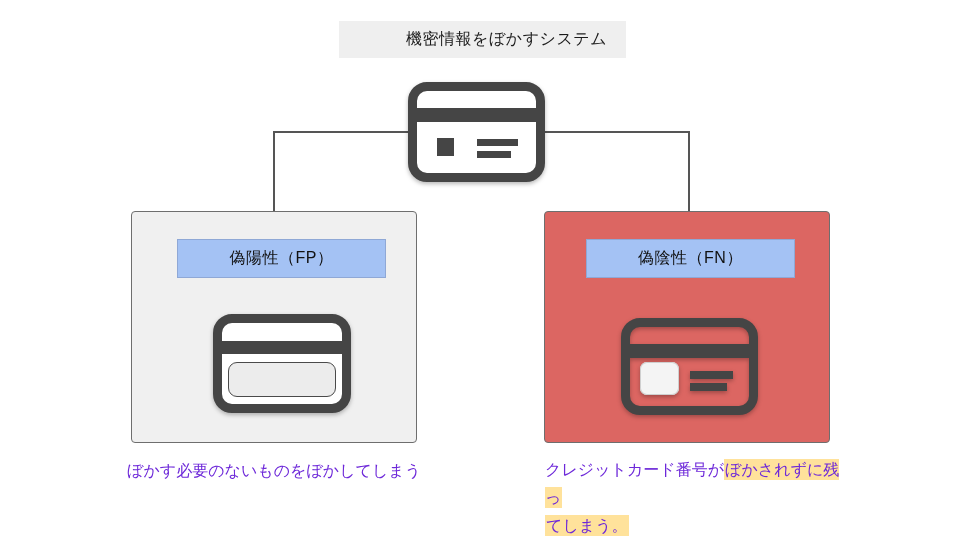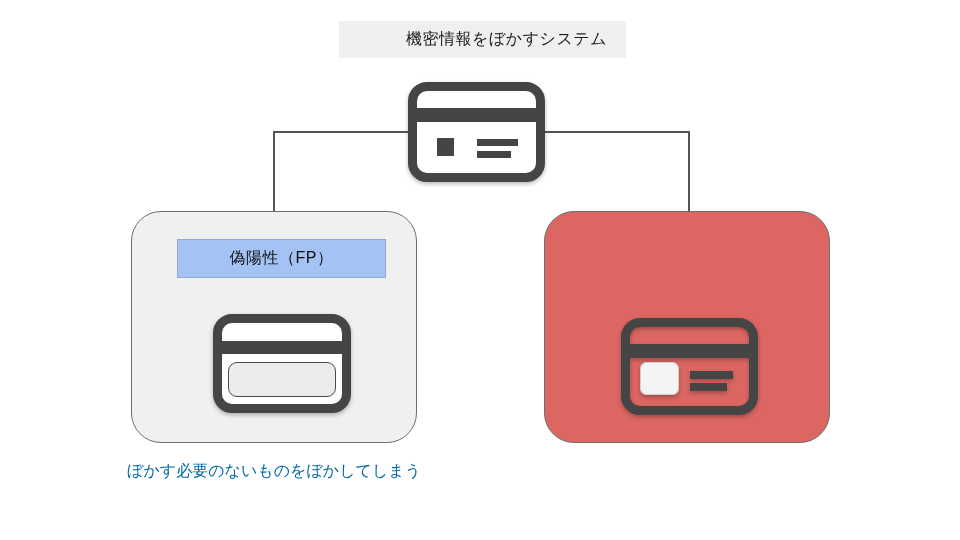--- a/index.html
+++ b/index.html
@@ -26,21 +26,21 @@
   .card .cline{position:absolute;background:#454545;}
 
   
   .card-top{left:408px;top:82px;width:137px;height:100px;background:#ffffff;}
   .card-top .stripe{top:17px;height:14px;}
   .card-top .chip{left:20px;top:47px;width:17px;height:18px;}
   .card-top .l1{left:60px;top:48px;width:41px;height:7px;}
   .card-top .l2{left:60px;top:60px;width:34px;height:7px;}
 
   
-  .branch{width:286px;height:232px;top:211px;border:1px solid #6e6e6e;border-radius:30px;}
+  .branch{width:286px;height:232px;top:211px;border:1px solid #6e6e6e;border-radius:4px;}
   .branch-left{left:131px;background:#f0f0f0;}
   .branch-right{left:544px;background:#dc6662;}
   .branch-label{top:27px;width:209px;height:39px;background:#a4c2f4;border:1px solid #8fa8d6;
     display:flex;align-items:center;justify-content:center;font-size:16px;letter-spacing:.5px;color:#111;}
   .branch-left .branch-label{left:45px;}
   .branch-right .branch-label{left:41px;}
 
   
   .card-left{left:81px;top:102px;width:138px;height:99px;background:#ffffff;}
   .card-left .stripe{top:18px;height:13px;}
@@ -49,21 +49,21 @@
 
   
   .card-right{left:76px;top:106px;width:137px;height:97px;background:transparent;}
   .card-right .stripe{top:17px;height:14px;}
   .card-right .chip-white{position:absolute;left:10px;top:35px;width:39px;height:33px;
     background:#f4f4f4;border-radius:7px;box-shadow:inset 0 0 0 1px #cfcfcf;}
   .card-right .l1{left:60px;top:44px;width:43px;height:8px;}
   .card-right .l2{left:60px;top:56px;width:37px;height:8px;}
 
   
-  .caption{font-size:16px;line-height:28px;color:#0369a1;}
+  .caption{font-size:16px;line-height:28px;color:#6d28d9;}
   .caption-left{left:111px;top:457px;width:326px;text-align:center;}
   .caption-right{left:545px;top:456px;width:310px;text-align:left;}
   .hl{background:#ffe29b;padding:2px 1px;}
 </style>
 </head>
 <body>
 
 <div class="stage">
 
   <div class="abs title-box">
@@ -85,26 +85,33 @@
     <div class="abs branch-label">
       <span>偽陽性（FP）</span>
     </div>
     <div class="abs card card-left">
       <div class="stripe"></div>
       <div class="blurbox"></div>
     </div>
   </div>
 
   <div class="abs branch branch-right">
+    <div class="abs branch-label">
+      <span>偽陰性（FN）</span>
+    </div>
     <div class="abs card card-right">
       <div class="stripe"></div>
       <div class="chip-white"></div>
       <div class="cline l1"></div>
       <div class="cline l2"></div>
     </div>
   </div>
 
   <div class="abs caption caption-left">
     <span>ぼかす必要のないものをぼかしてしまう</span>
   </div>
 
+  <div class="abs caption caption-right">
+    <div><span>クレジットカード番号が</span><span class="hl">ぼかされずに残っ</span></div>
+    <div><span class="hl">てしまう。</span></div>
+  </div>
 
 </div>
 
 </body></html>

